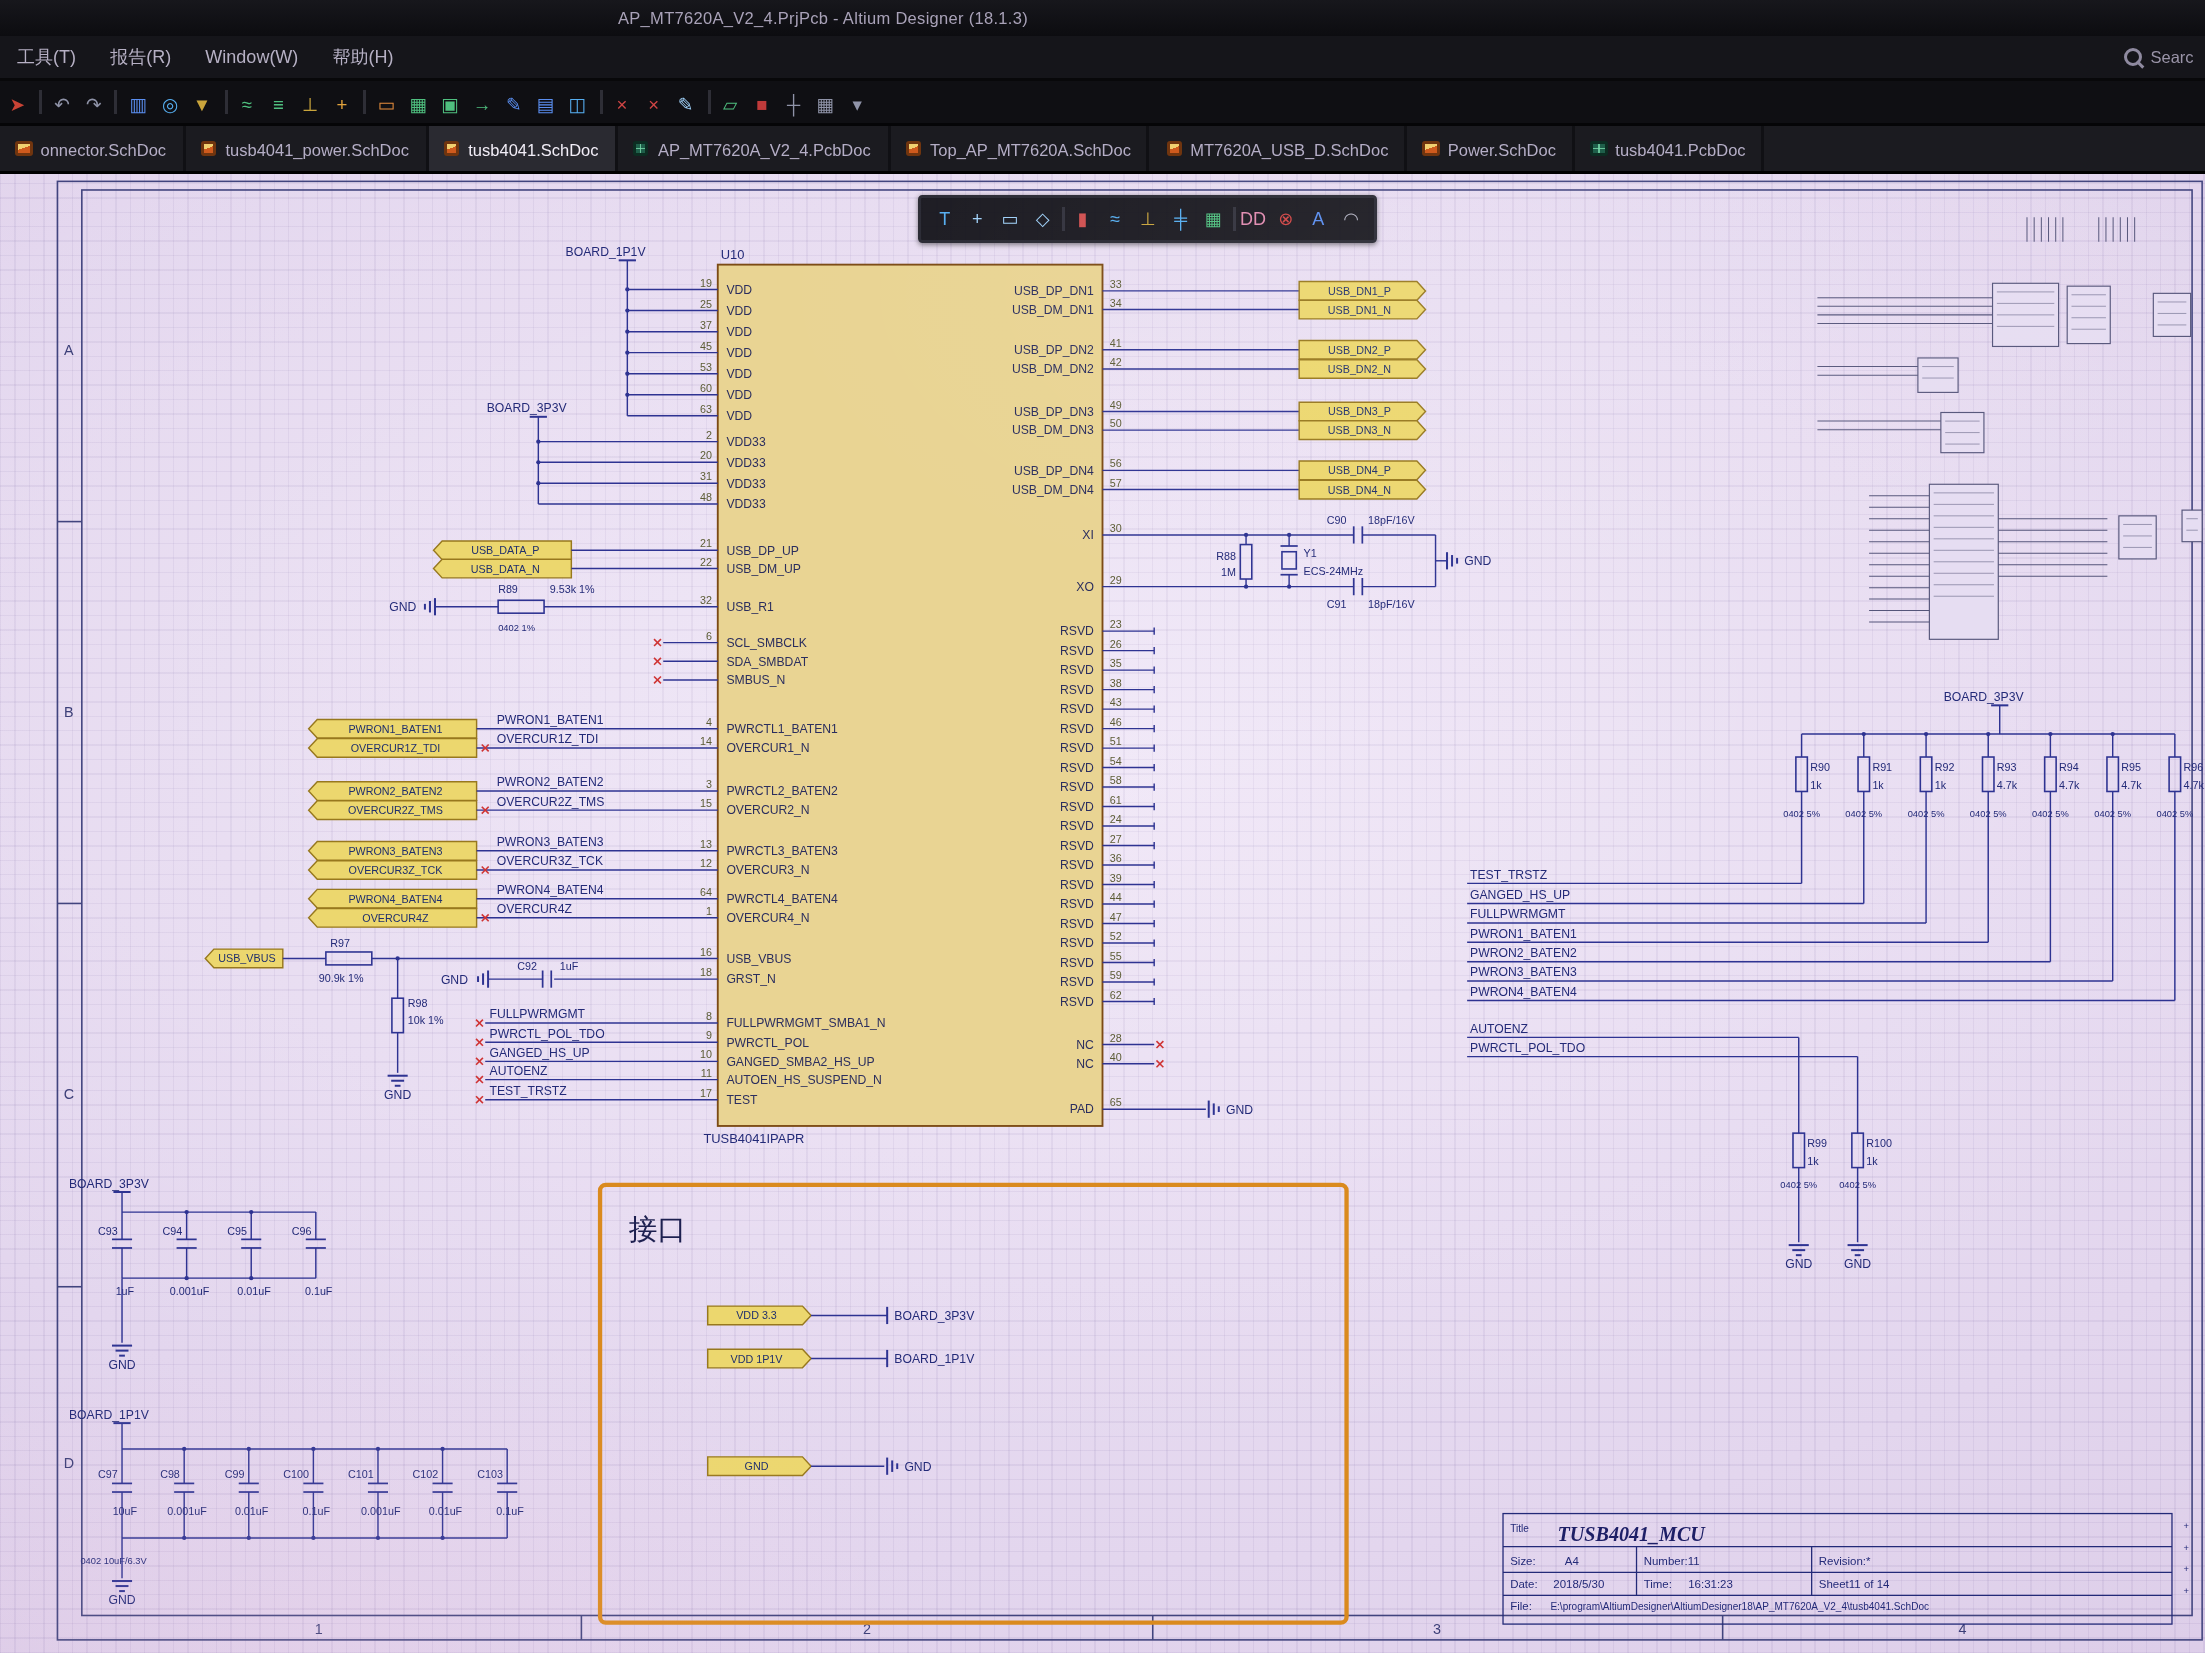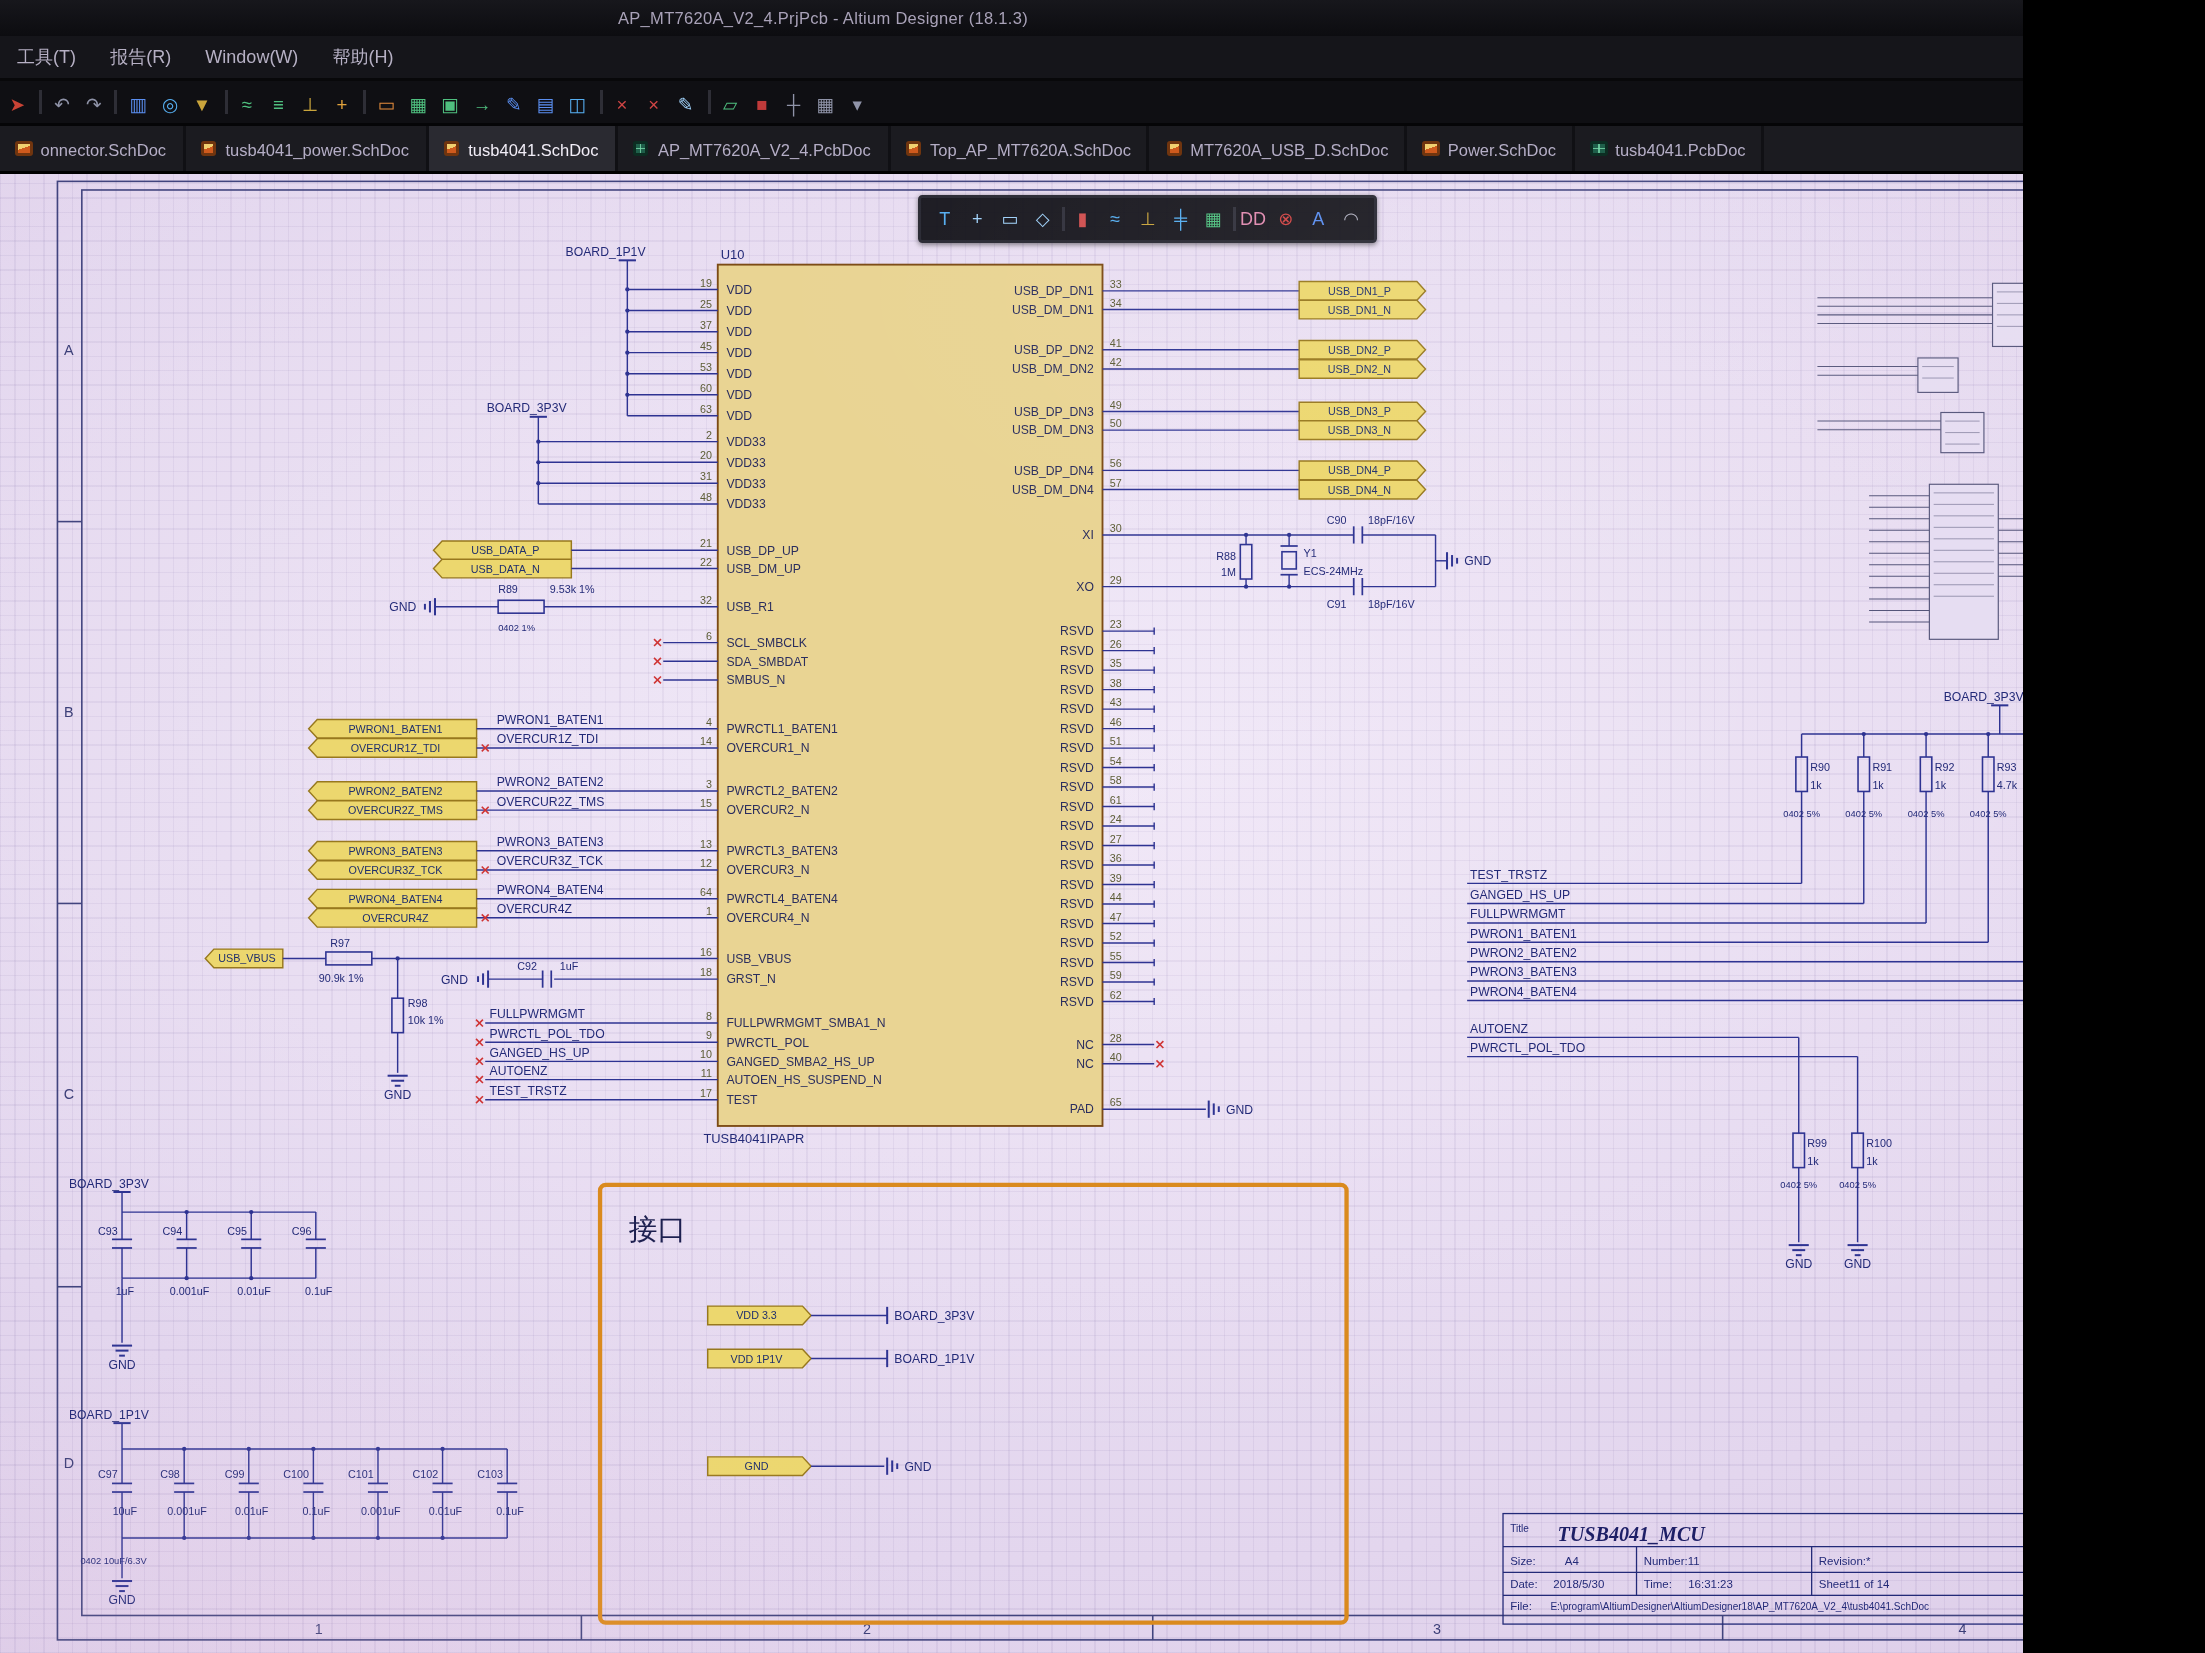--- a/index.html
+++ b/index.html
@@ -1,16 +1,16 @@
 <!DOCTYPE html>
 <html style="font-size:7.7px"><head>
 <meta charset="utf-8">
 <style>
   html,body{margin:0;padding:0;background:#000;}
-  #stage{position:relative;width:2023px;height:1654px;overflow:hidden;background:#4d7c0f;}
+  #stage{position:relative;width:2205px;height:1654px;overflow:hidden;background:#4d7c0f;}
   #scale{position:absolute;left:0;top:0;width:735px;height:551px;transform:scale(3);transform-origin:0 0;
          font-family:"Liberation Sans",sans-serif;background:#0b0b0e;}
 
   
   .titlebar{position:absolute;left:0;top:0;width:100%;height:12.4px;background:linear-gradient(#17171c,#0c0c10);
             color:#a9a2b8;font-size:5.5px;display:flex;align-items:center;}
   .titlebar .t{margin-left:206px;letter-spacing:0.1px;white-space:nowrap;}
   .menubar{position:absolute;top:12.4px;left:0;width:100%;height:14.4px;background:#15151a;display:flex;align-items:center;
            color:#b6b0c4;font-size:6px;border-bottom:0.5px solid #08080a;box-sizing:border-box;}
   .menubar .mi{padding:1.9px 5.7px;white-space:nowrap;}

